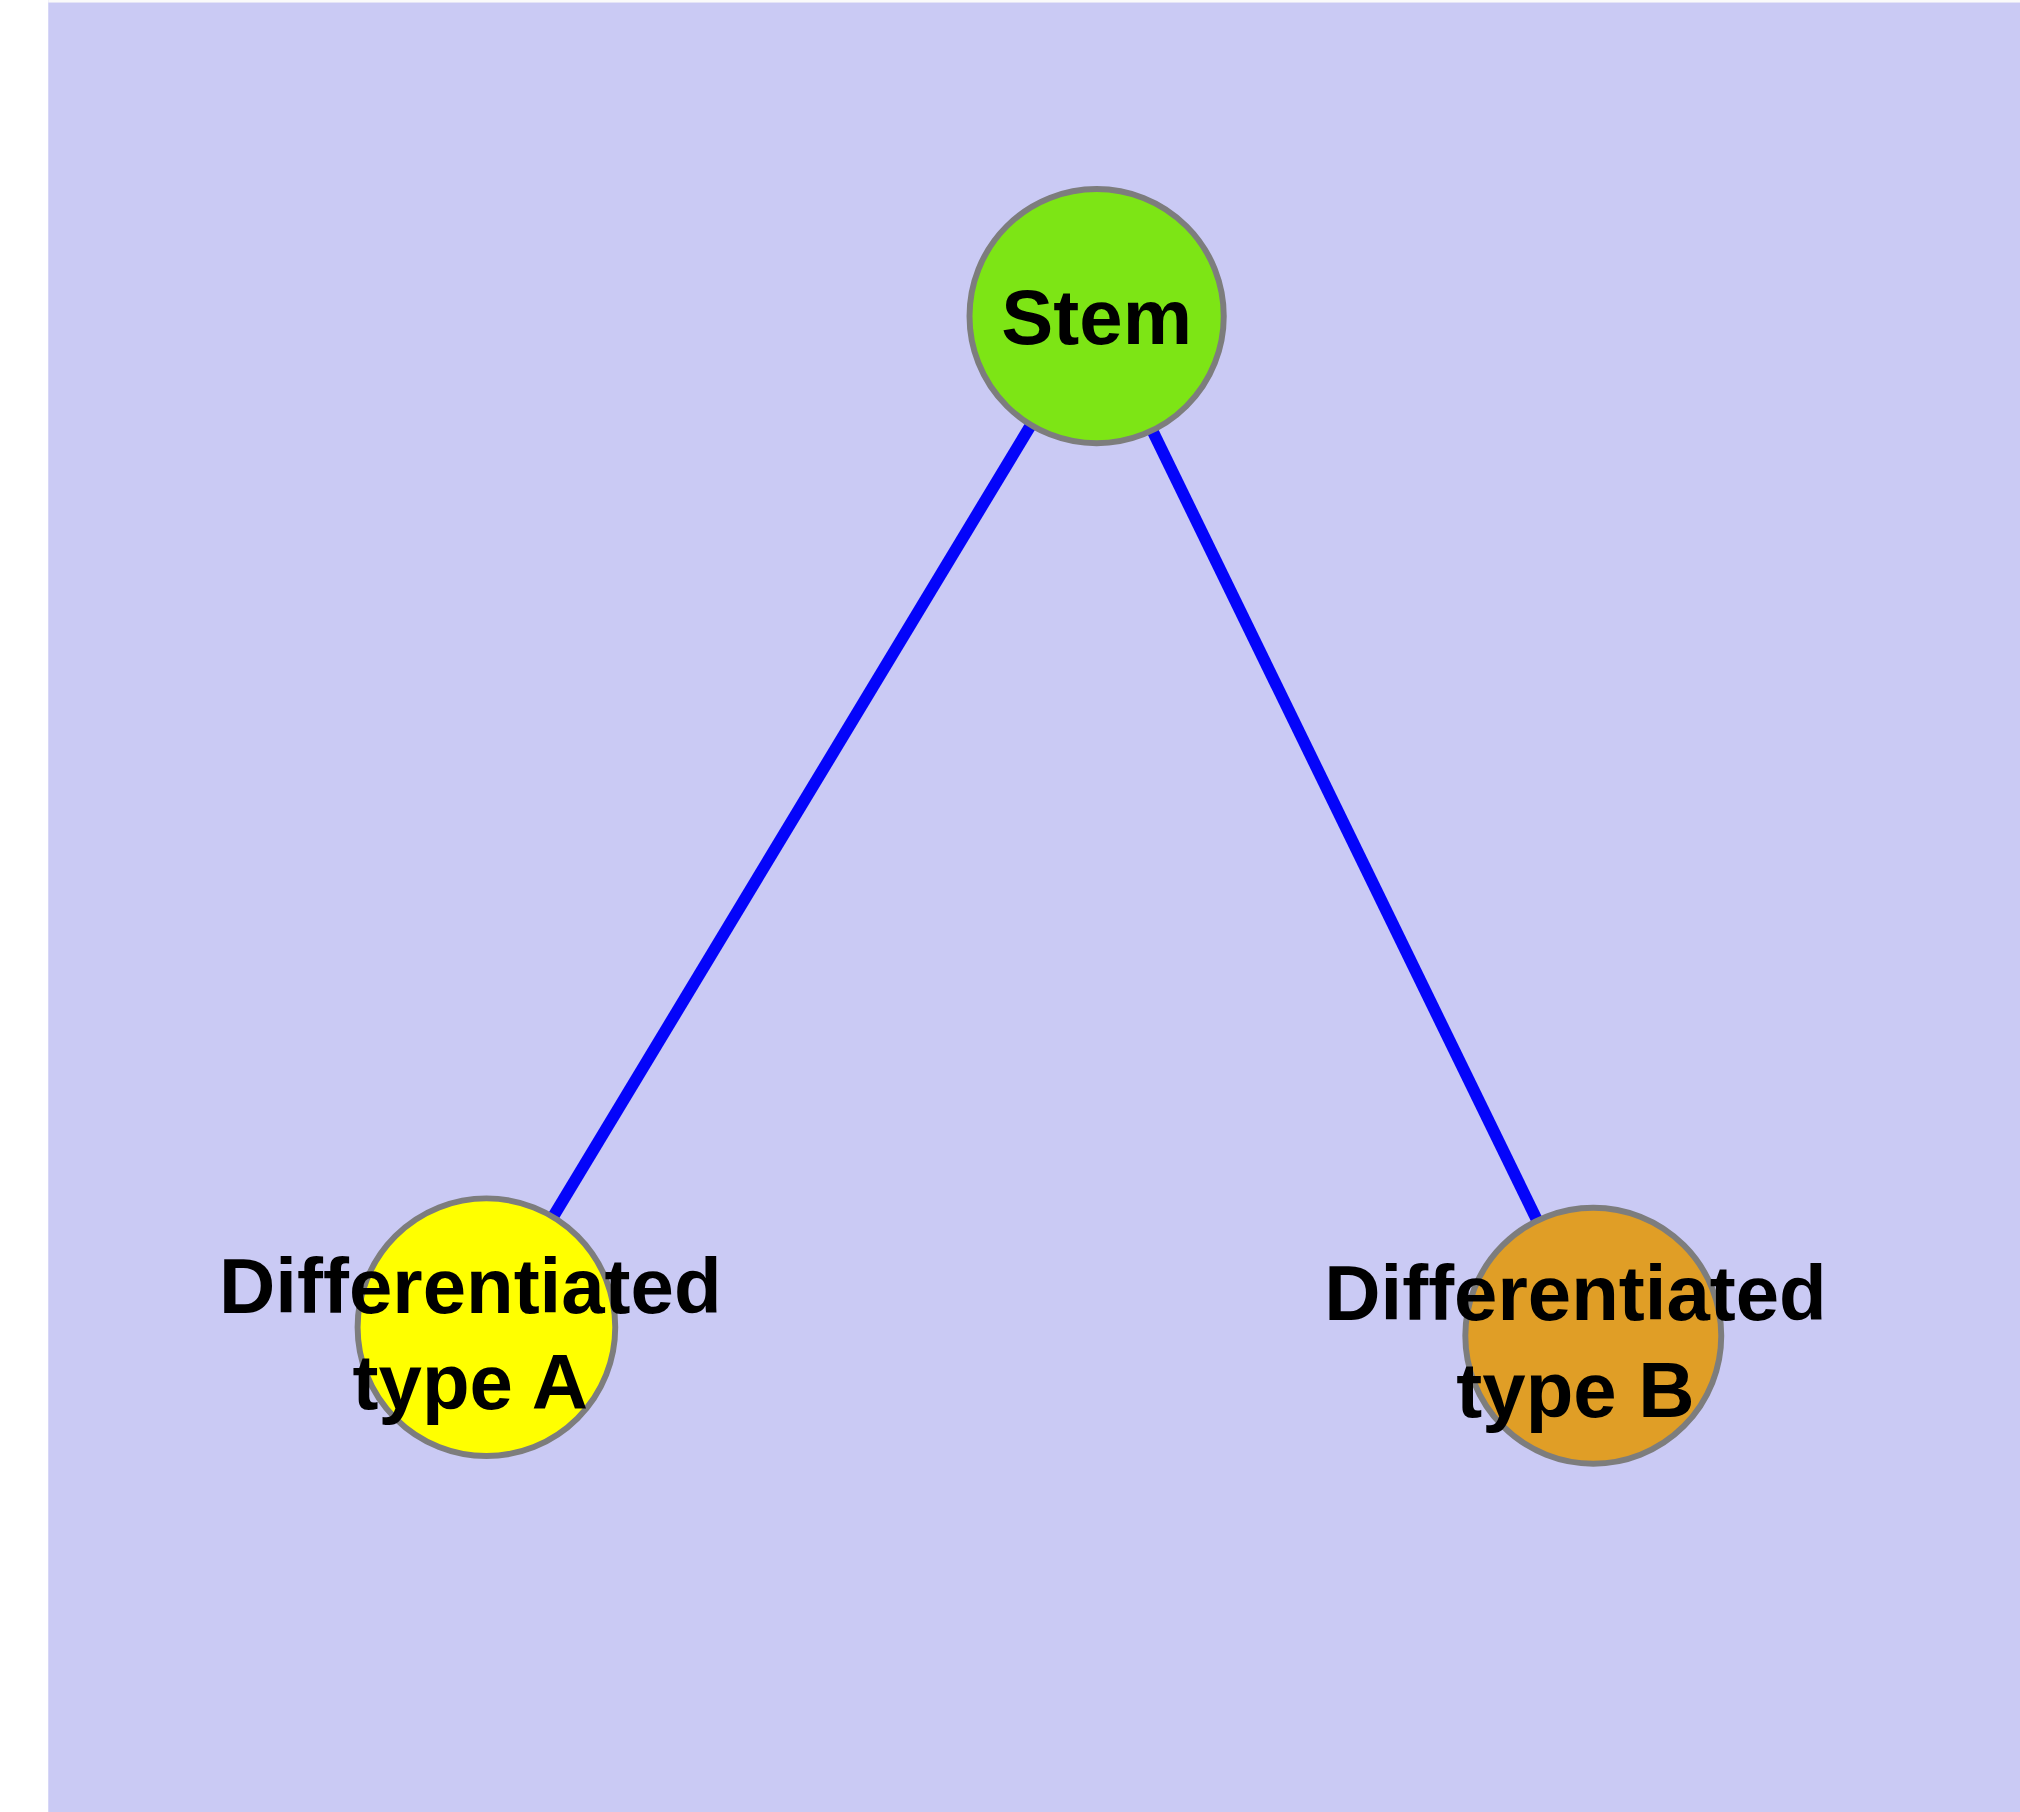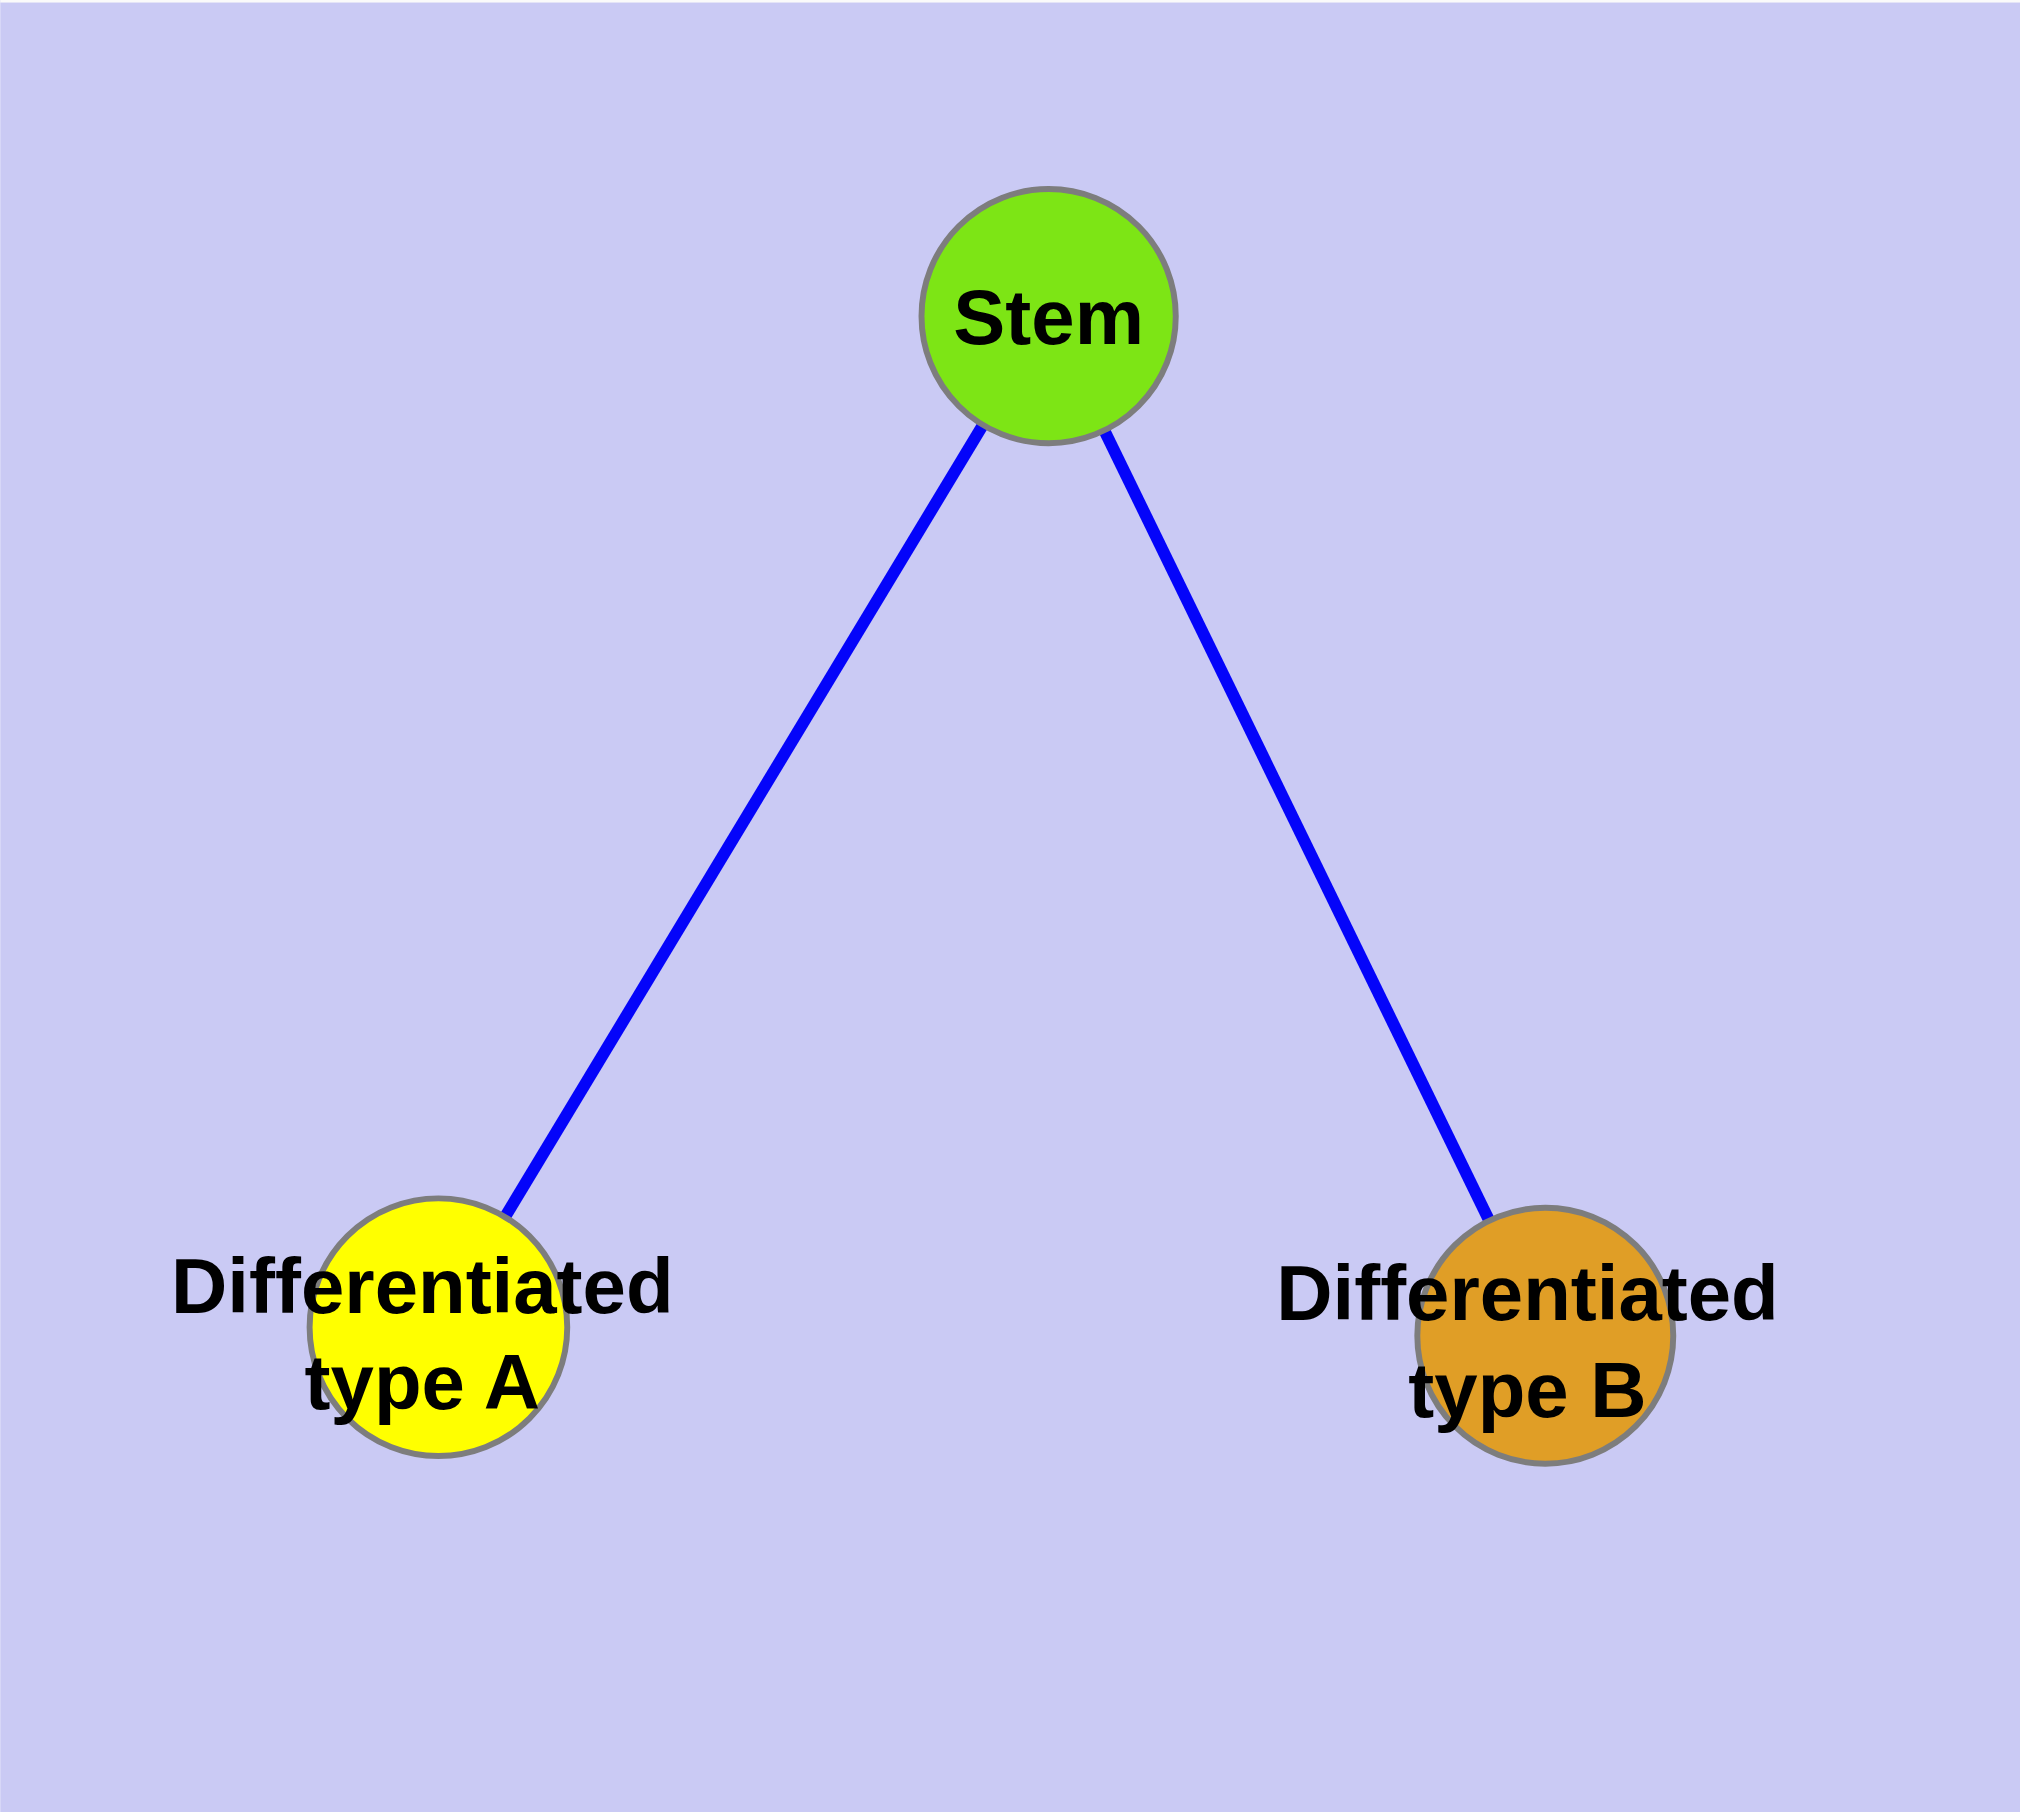--- a/index.html
+++ b/index.html
@@ -9,20 +9,21 @@
   body {
     width: 2021px;
     height: 1812px;
     overflow: hidden;
     font-family: "Liberation Sans", sans-serif;
   }
   #diagram-wrap {
     position: relative;
     width: 1836px;
     height: 1812px;
+    margin-left: 48px;
   }
   svg {
     position: absolute;
     top: 0;
     left: 0;
     display: block;
   }
   .node-label {
     font-family: "Liberation Sans", "DejaVu Sans", sans-serif;
     font-weight: bold;

